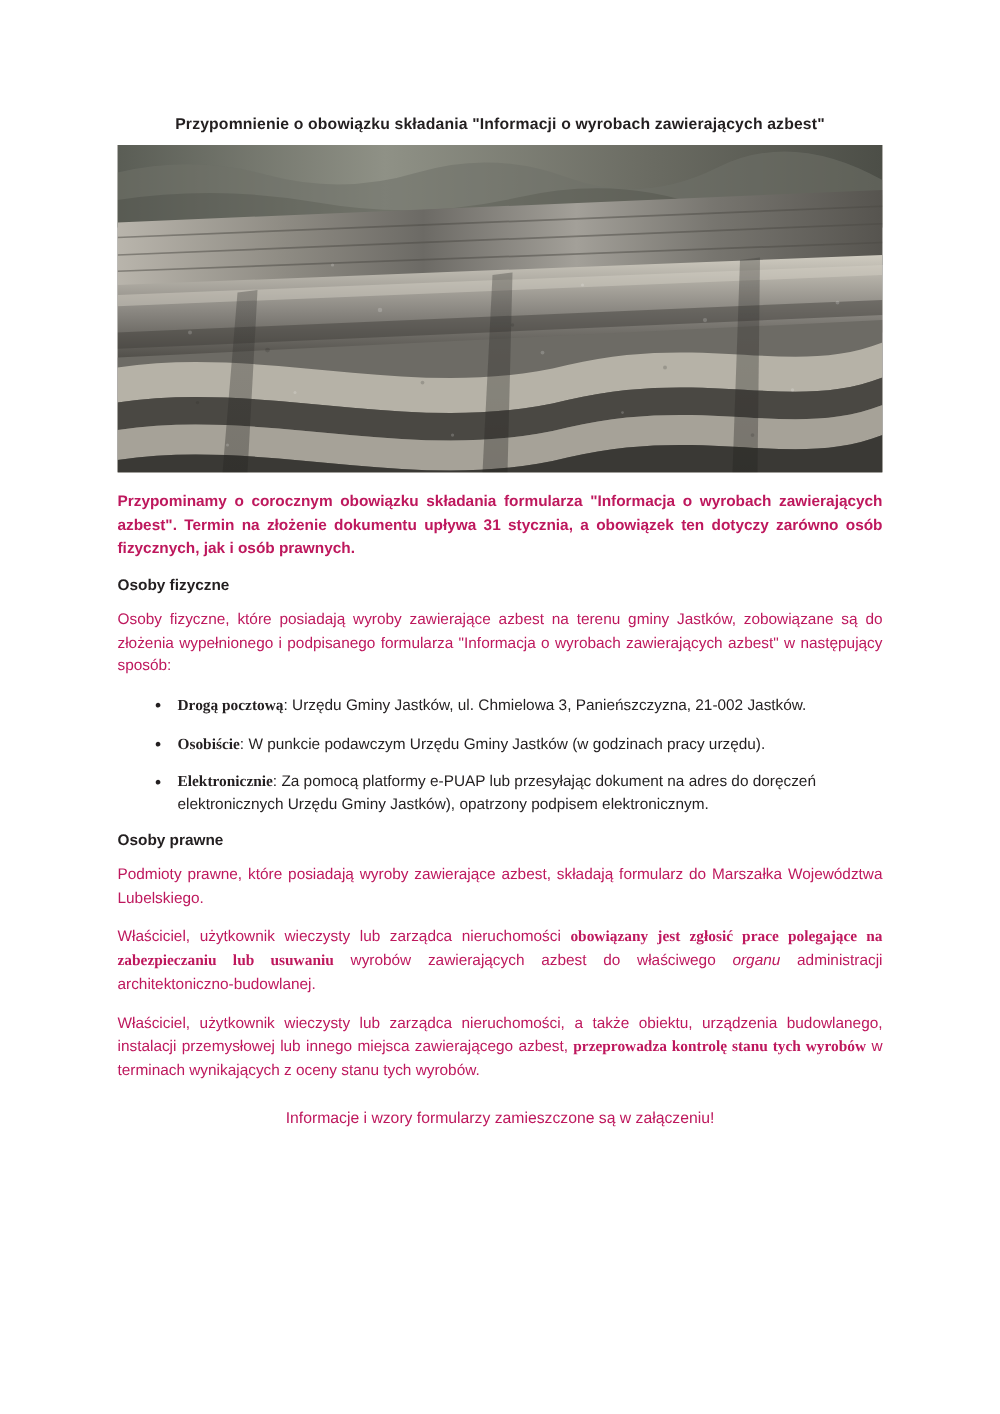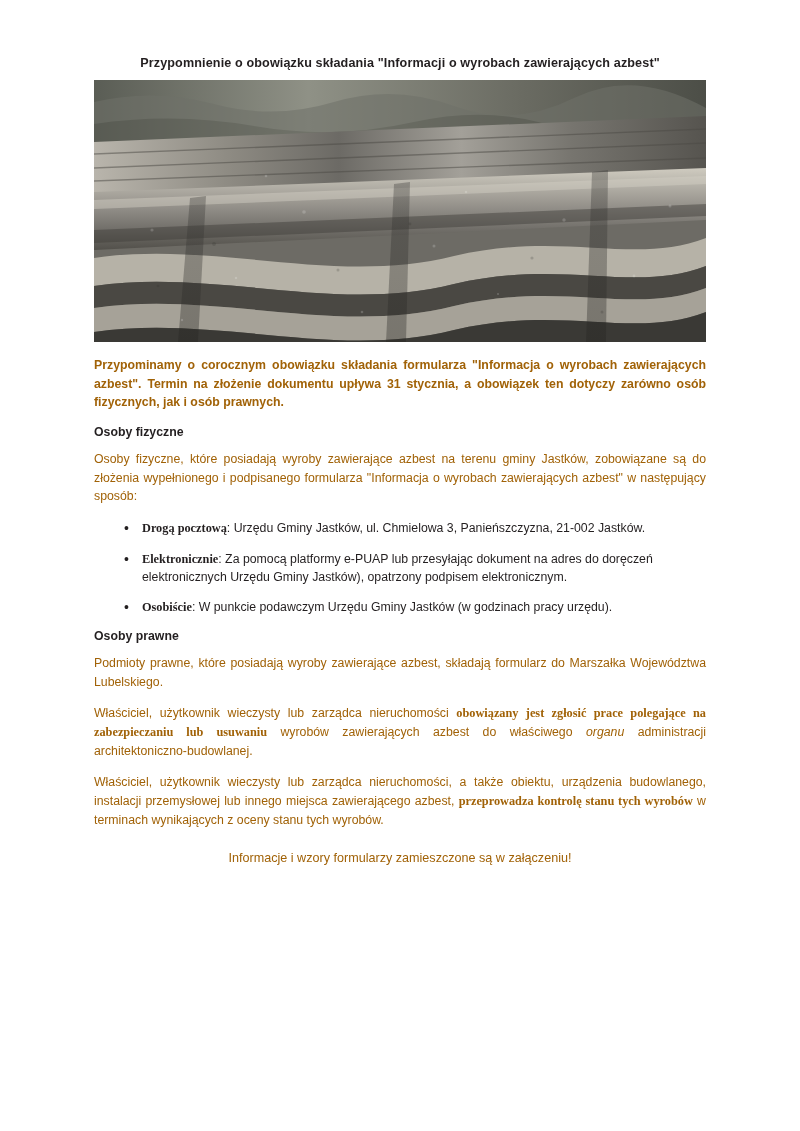--- a/index.html
+++ b/index.html
@@ -13,21 +13,21 @@
     font-family: "Liberation Sans", sans-serif;
     color: #231f20;
     -webkit-font-smoothing: antialiased;
   }
   .page {
     position: relative;
     width: 800px;
     height: 1126px;
     background: #ffffff;
     box-sizing: border-box;
-    padding: 56px 94px 0 94px;
+    padding: 92px 94px 0 94px;
   }
   .doc-title {
     font-size: 12.6px;
     font-weight: bold;
     text-align: center;
     letter-spacing: 0.01em;
     margin: 0 0 10px 0;
     color: #231f20;
   }
   .hero {
@@ -40,21 +40,21 @@
   }
   .hero svg {
     display: block;
     width: 612px;
     height: 262px;
   }
   p {
     margin: 0 0 13px 0;
     font-size: 12.3px;
     line-height: 1.52;
-    color: #a16207;
+    color: #be185d;
   }
   .lead {
     font-weight: bold;
     text-align: justify;
   }
   .subhead {
     font-weight: bold;
     font-size: 12.3px;
     margin: 0 0 11px 0;
   }
@@ -201,25 +201,25 @@
 
   <h2 class="subhead">Osoby fizyczne</h2>
 
   <p class="body-text">Osoby fizyczne, które posiadają wyroby zawierające azbest na terenu gminy Jastków, zobowiązane są do złożenia wypełnionego i podpisanego formularza "Informacja o wyrobach zawierających azbest" w następujący sposób:</p>
 
   <ul class="bullets">
     <li>
       <span class="b">Drogą pocztową</span><span>: Urzędu Gminy Jastków, ul. Chmielowa 3, Panieńszczyzna, 21-002 Jastków.</span>
     </li>
     <li>
+      <span class="b">Osobiście</span><span>: W punkcie podawczym Urzędu Gminy Jastków (w godzinach pracy urzędu).</span>
+    </li>
+    <li>
       <span class="b">Elektronicznie</span><span>: Za pomocą platformy e-PUAP  lub przesyłając dokument na adres do doręczeń elektronicznych Urzędu Gminy Jastków), opatrzony podpisem elektronicznym.</span>
     </li>
-    <li>
-      <span class="b">Osobiście</span><span>: W punkcie podawczym Urzędu Gminy Jastków (w godzinach pracy urzędu).</span>
-    </li>
   </ul>
 
   <h2 class="subhead">Osoby prawne</h2>
 
   <p class="body-text">Podmioty prawne, które posiadają wyroby zawierające azbest, składają formularz do Marszałka Województwa Lubelskiego.</p>
 
 
   <p class="body-text"><span>Właściciel, użytkownik wieczysty lub zarządca nieruchomości </span><span class="b">obowiązany jest zgłosić prace polegające na zabezpieczaniu lub usuwaniu</span><span> wyrobów zawierających azbest do właściwego </span><span class="i">organu</span><span> administracji architektoniczno-budowlanej.</span></p>
 
   <p class="body-text"><span>Właściciel, użytkownik wieczysty lub zarządca nieruchomości, a także obiektu, urządzenia budowlanego, instalacji przemysłowej lub innego miejsca zawierającego azbest, </span><span class="b">przeprowadza kontrolę stanu tych wyrobów</span><span> w terminach wynikających z oceny stanu tych wyrobów.</span></p>

